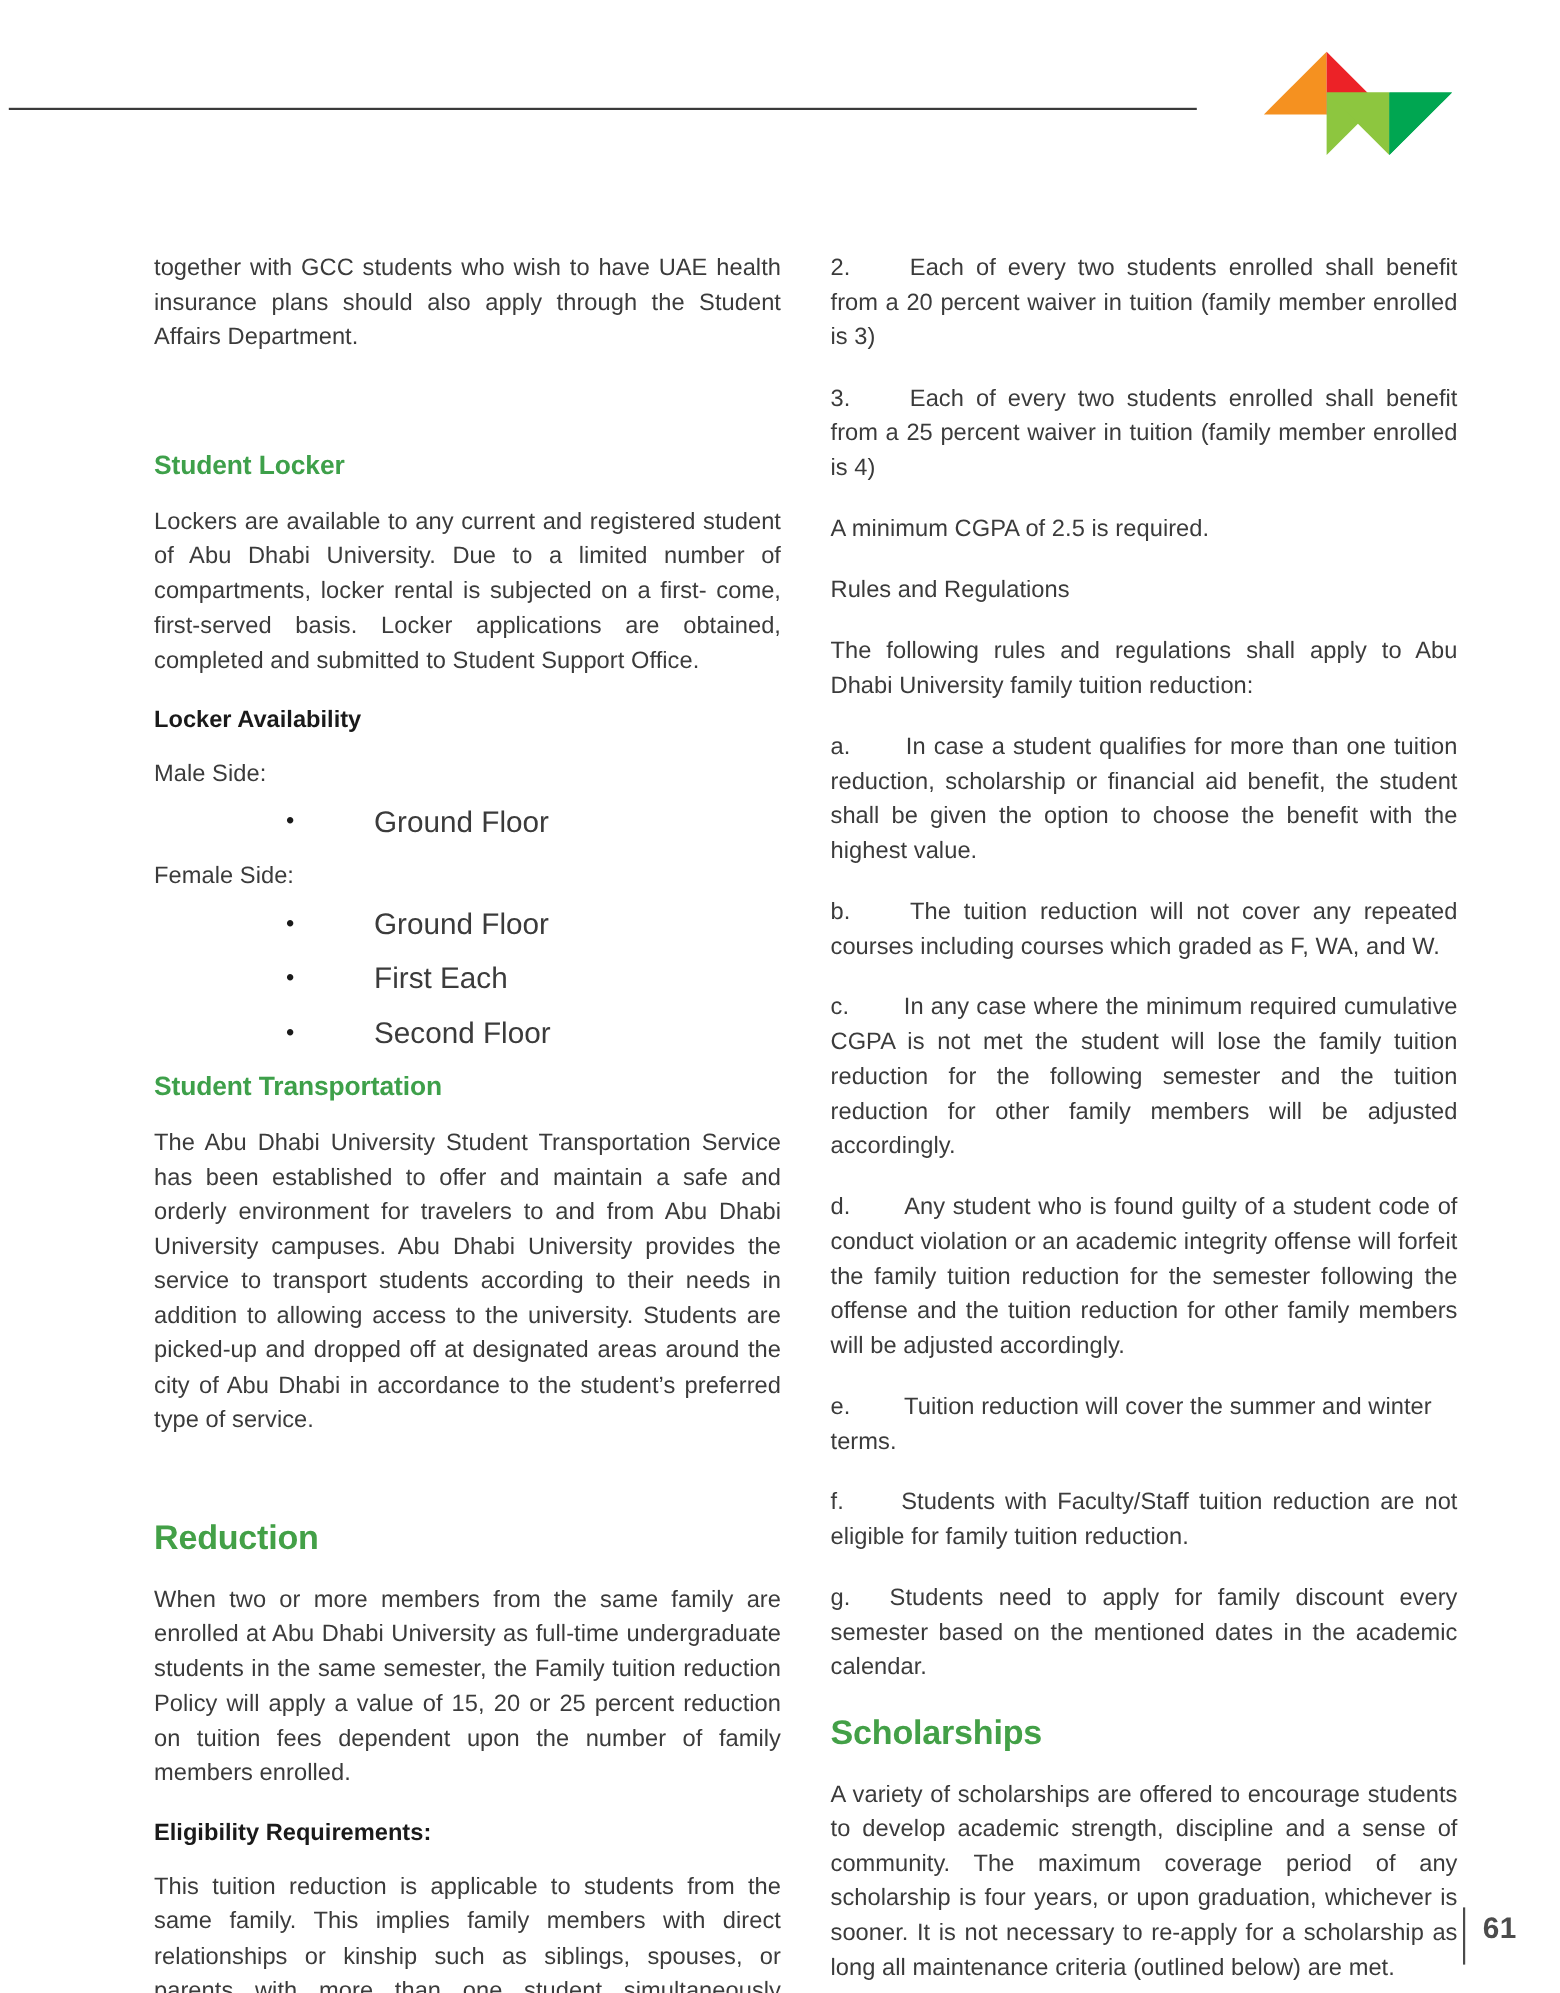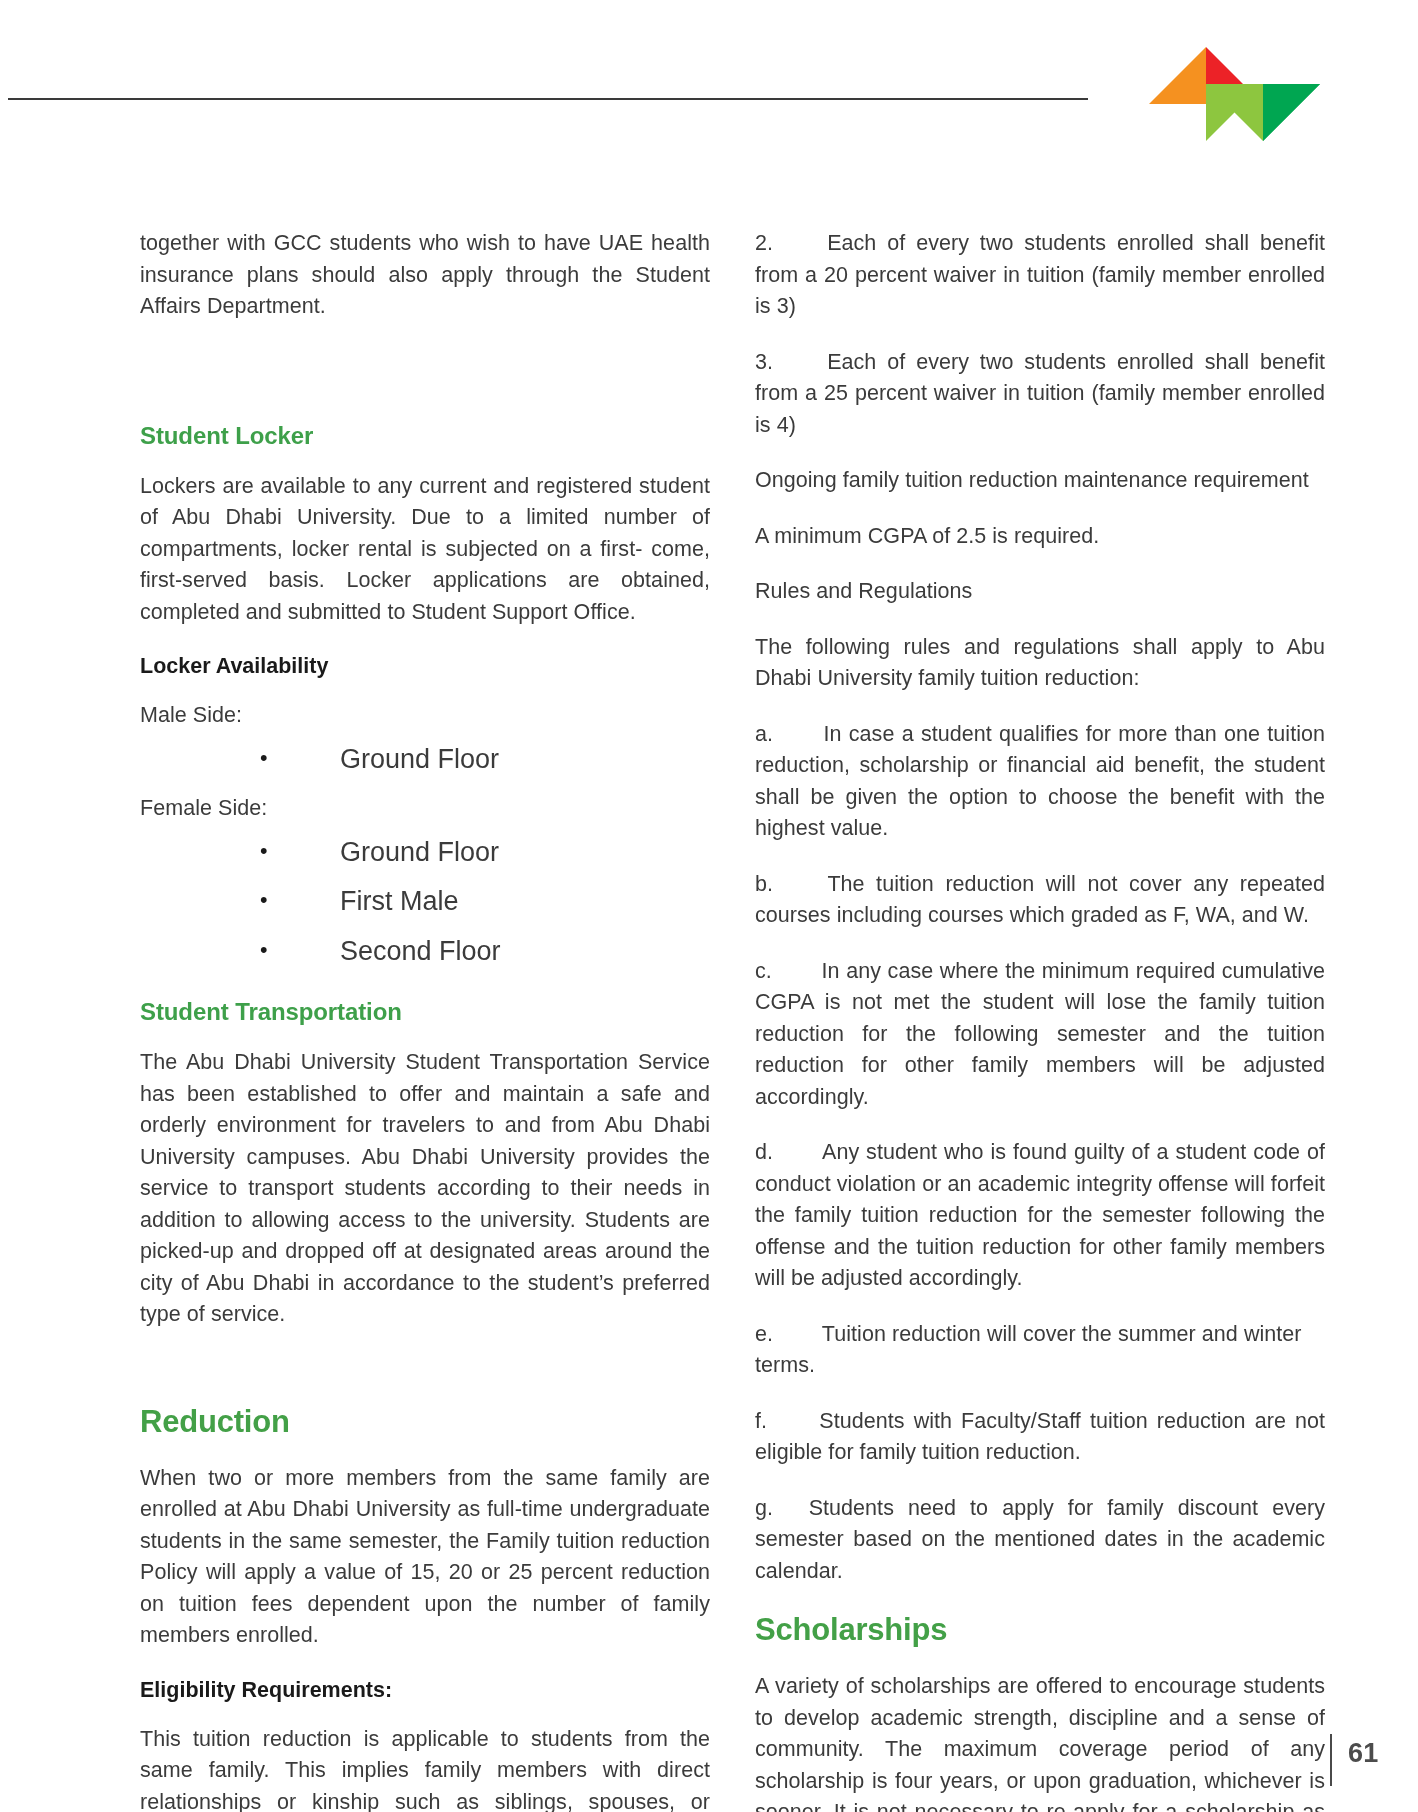--- a/index.html
+++ b/index.html
@@ -85,21 +85,21 @@
     letter-spacing: -0.2px;
     margin-top: 22px;
     margin-bottom: 22px;
   }
   .h-sub {
     font-size: 24px;
     line-height: 30px;
     font-weight: 700;
     color: #3ea04a;
     letter-spacing: -0.1px;
-    margin-top: 30px;
+    margin-top: 18px;
     margin-bottom: 20px;
   }
   .h-bold {
     font-size: 21.5px;
     line-height: 28px;
     font-weight: 700;
     color: #1a1a1a;
     margin-top: 4px;
     margin-bottom: 20px;
   }
@@ -194,21 +194,21 @@
       <p class="body-text nojust tight">Male Side:</p>
 
       <ul class="bullet-list">
         <li class="bullet-item">Ground Floor</li>
       </ul>
 
       <p class="body-text nojust tight">Female Side:</p>
 
       <ul class="bullet-list">
         <li class="bullet-item">Ground Floor</li>
-        <li class="bullet-item">First Male</li>
+        <li class="bullet-item">First Each</li>
         <li class="bullet-item">Second Floor</li>
       </ul>
 
       <h2 class="h-sub">Student Transportation</h2>
 
       <p class="body-text">The Abu Dhabi University Student Transportation Service has been established to offer and maintain a safe and orderly environment for travelers to and from Abu Dhabi University campuses. Abu Dhabi University provides the service to transport students according to their needs in addition to allowing access to the university. Students are picked-up and dropped off at designated areas around the city of Abu Dhabi in accordance to the student’s preferred type of service.</p>
 
       <div class="spacer-md"></div>
 
       <h1 class="h-section">Reduction</h1>
@@ -221,21 +221,20 @@
       <p class="body-text">This tuition reduction is applicable to students from the same family. This implies family members with direct relationships or kinship such as siblings, spouses, or parents with more than one student simultaneously enrolled at Abu Dhabi University.</p>
 
     </div>
 
     <div class="col col-right">
 
       <p class="body-text">2.     Each of every two students enrolled shall benefit from a 20 percent waiver in tuition (family member enrolled is 3)</p>
 
       <p class="body-text">3.     Each of every two students enrolled shall benefit from a 25 percent waiver in tuition (family member enrolled is 4)</p>
 
-      <p class="body-text nojust">Ongoing family tuition reduction maintenance requirement</p>
 
       <p class="body-text nojust">A minimum CGPA of 2.5 is required.</p>
 
       <p class="body-text nojust">Rules and Regulations</p>
 
       <p class="body-text">The following rules and regulations shall apply to Abu Dhabi University family tuition reduction:</p>
 
       <p class="body-text">a.     In case a student qualifies for more than one tuition reduction, scholarship or financial aid benefit, the student shall be given the option to choose the benefit with the highest value.</p>
 
       <p class="body-text">b.     The tuition reduction will not cover any repeated courses including courses which graded as F, WA,  and W.</p>

